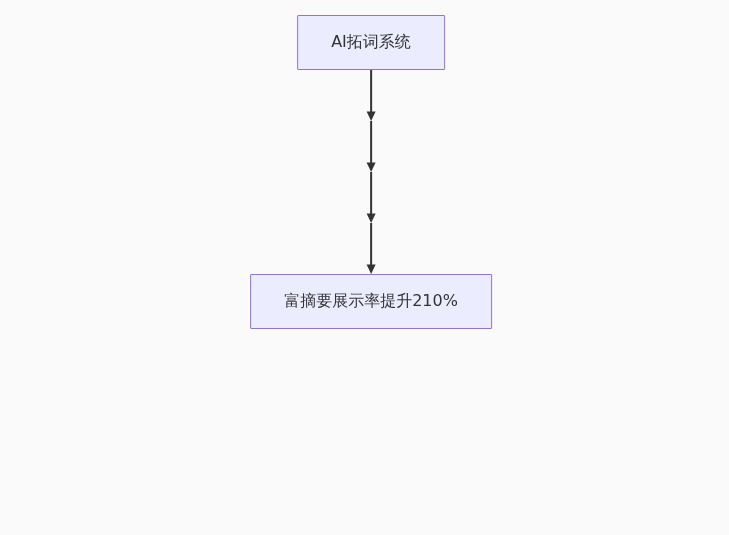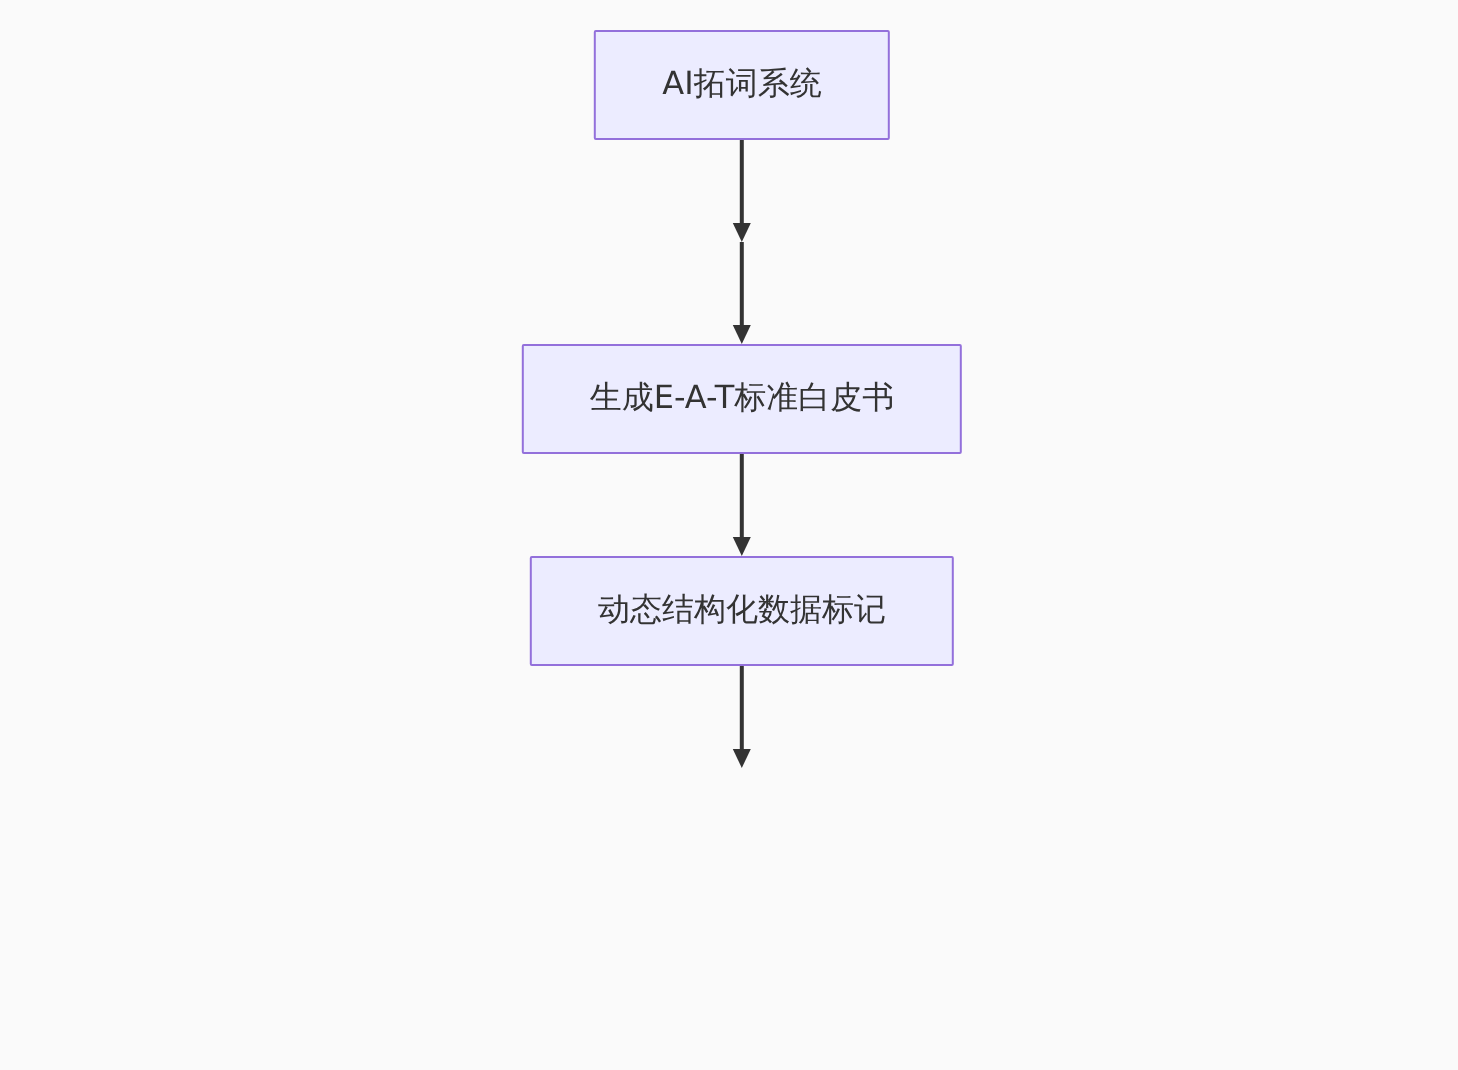--- a/index.html
+++ b/index.html
@@ -67,33 +67,30 @@
       <line x1="6" y1="0" x2="6" y2="42"></line>
       <path d="M6,51 L1.5,41.5 L10.5,41.5 Z"></path>
     </svg>
 
 
     <svg class="arrow" width="12" height="51" viewBox="0 0 12 51" aria-hidden="true">
       <line x1="6" y1="0" x2="6" y2="42"></line>
       <path d="M6,51 L1.5,41.5 L10.5,41.5 Z"></path>
     </svg>
 
-    <div class="node">
-      <span class="node-label">生成E-A-T标准白皮书</span>
-    </div>
+
+    <svg class="arrow" width="12" height="51" viewBox="0 0 12 51" aria-hidden="true">
+      <line x1="6" y1="0" x2="6" y2="42"></line>
+      <path d="M6,51 L1.5,41.5 L10.5,41.5 Z"></path>
+    </svg>
+
 
     <svg class="arrow" width="12" height="51" viewBox="0 0 12 51" aria-hidden="true">
       <line x1="6" y1="0" x2="6" y2="42"></line>
       <path d="M6,51 L1.5,41.5 L10.5,41.5 Z"></path>
     </svg>
 
     <div class="node">
-      <span class="node-label">动态结构化数据标记</span>
+      <span class="node-label">富摘要展示率提升210%</span>
     </div>
-
-    <svg class="arrow" width="12" height="51" viewBox="0 0 12 51" aria-hidden="true">
-      <line x1="6" y1="0" x2="6" y2="42"></line>
-      <path d="M6,51 L1.5,41.5 L10.5,41.5 Z"></path>
-    </svg>
-
 
   </div>
 </div>
 
 </body></html>

